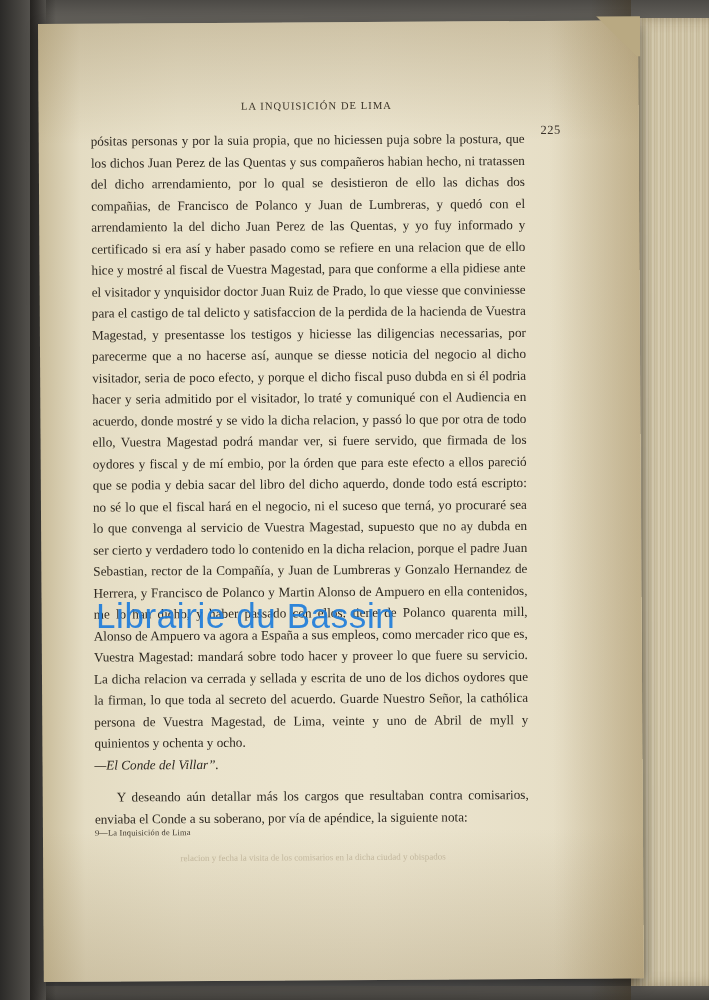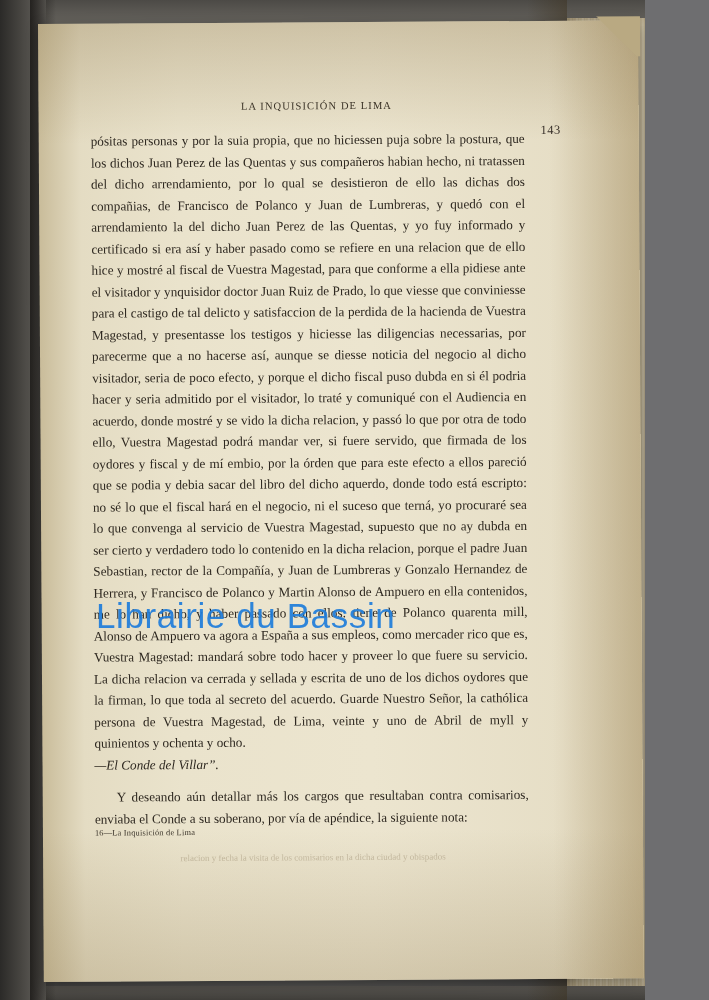--- a/index.html
+++ b/index.html
@@ -10,21 +10,21 @@
   body {
     width: 709px;
     height: 1000px;
     overflow: hidden;
     font-family: "Liberation Serif", serif;
   }
 
   
   .photo {
     position: relative;
-    width: 645px;
+    width: 709px;
     height: 1000px;
     background:
       radial-gradient(ellipse at 45% 45%, #7d7c78 0%, #5d5c5a 60%, #3d3c3b 100%);
     overflow: hidden;
   }
 
   
   .gutter {
     position: absolute;
     left: 0; top: 0;
@@ -202,32 +202,32 @@
   <div class="page">
     <div class="page-stain-top"></div>
     <div class="page-stain-bottom"></div>
     <div class="page-stain-right"></div>
     <div class="page-corner"></div>
 
     <div class="typearea">
 
       <div class="running-head">La Inquisición de Lima</div>
 
-      <div class="folio">143</div>
+      <div class="folio">225</div>
 
       <div class="body-text">
         <p>pósitas personas y por la suia propia, que no hiciessen puja sobre la postura, que los dichos Juan Perez de las Quentas y sus compañeros habian hecho, ni tratassen del dicho arrendamiento, por lo qual se desistieron de ello las dichas dos compañias, de Francisco de Polanco y Juan de Lumbreras, y quedó con el arrendamiento la del dicho Juan Perez de las Quentas, y yo fuy informado y certificado si era así y haber pasado como se refiere en una relacion que de ello hice y mostré al fiscal de Vuestra Magestad, para que conforme a ella pidiese ante el visitador y ynquisidor doctor Juan Ruiz de Prado, lo que viesse que conviniesse para el castigo de tal delicto y satisfaccion de la perdida de la hacienda de Vuestra Magestad, y presentasse los testigos y hiciesse las diligencias necessarias, por parecerme que a no hacerse así, aunque se diesse noticia del negocio al dicho visitador, seria de poco efecto, y porque el dicho fiscal puso dubda en si él podria hacer y seria admitido por el visitador, lo traté y comuniqué con el Audiencia en acuerdo, donde mostré y se vido la dicha relacion, y passó lo que por otra de todo ello, Vuestra Magestad podrá mandar ver, si fuere servido, que firmada de los oydores y fiscal y de mí embio, por la órden que para este efecto a ellos pareció que se podia y debia sacar del libro del dicho aquerdo, donde todo está escripto: no sé lo que el fiscal hará en el negocio, ni el suceso que terná, yo procuraré sea lo que convenga al servicio de Vuestra Magestad, supuesto que no ay dubda en ser cierto y verdadero todo lo contenido en la dicha relacion, porque el padre Juan Sebastian, rector de la Compañía, y Juan de Lumbreras y Gonzalo Hernandez de Herrera, y Francisco de Polanco y Martin Alonso de Ampuero en ella contenidos, me lo han dicho, y haber passado con ellos: tiene de Polanco quarenta mill, Alonso de Ampuero va agora a España a sus empleos, como mercader rico que es, Vuestra Magestad: mandará sobre todo hacer y proveer lo que fuere su servicio. La dicha relacion va cerrada y sellada y escrita de uno de los dichos oydores que la firman, lo que toda al secreto del acuerdo. Guarde Nuestro Señor, la cathólica persona de Vuestra Magestad, de Lima, veinte y uno de Abril de myll y quinientos y ochenta y ocho.</p>
         <p class="sig-line">
           <i>—El Conde del Villar”.</i>
         </p>
         <div class="para-gap"></div>
         <p class="indent">Y deseando aún detallar más los cargos que resultaban contra comisarios, enviaba el Conde a su soberano, por vía de apéndice, la siguiente nota:</p>
       </div>
     </div>
 
-    <div class="signature-mark">16—La Inquisición de Lima</div>
+    <div class="signature-mark">9—La Inquisición de Lima</div>
 
     <div class="showthrough">relacion y fecha la visita de los comisarios en la dicha ciudad y obispados</div>
   </div>
 
   <div class="watermark">Librairie du Bassin</div>
 
 </div>
 
 </body></html>

